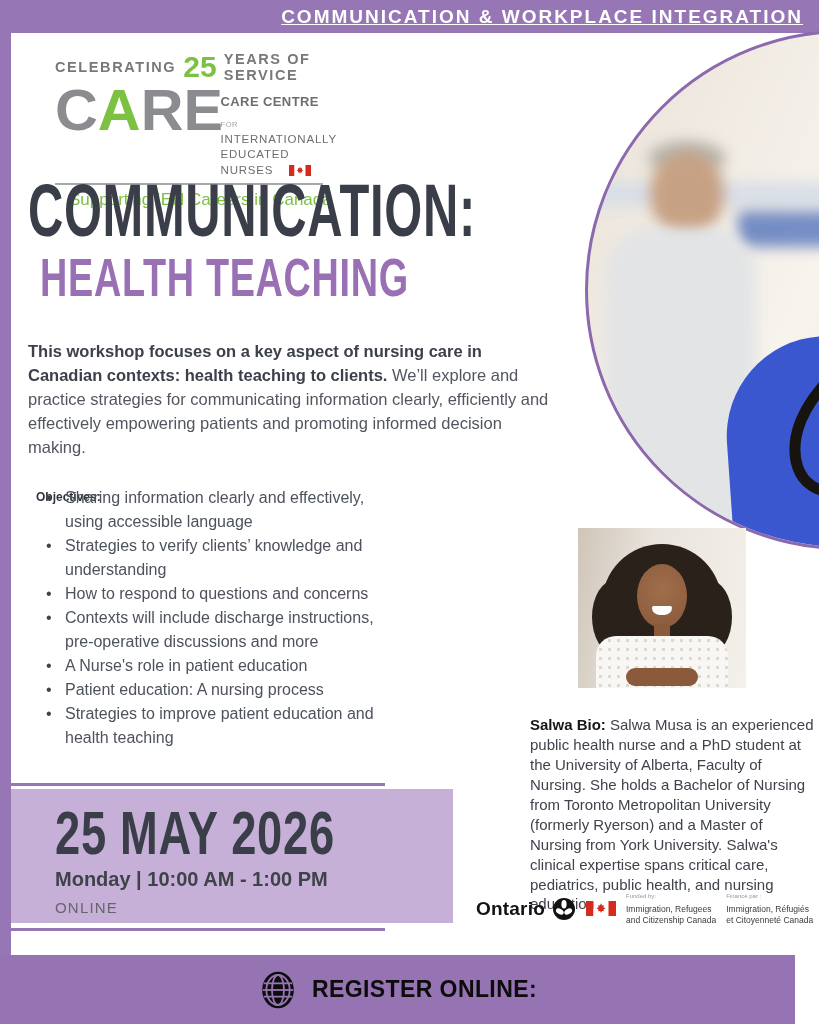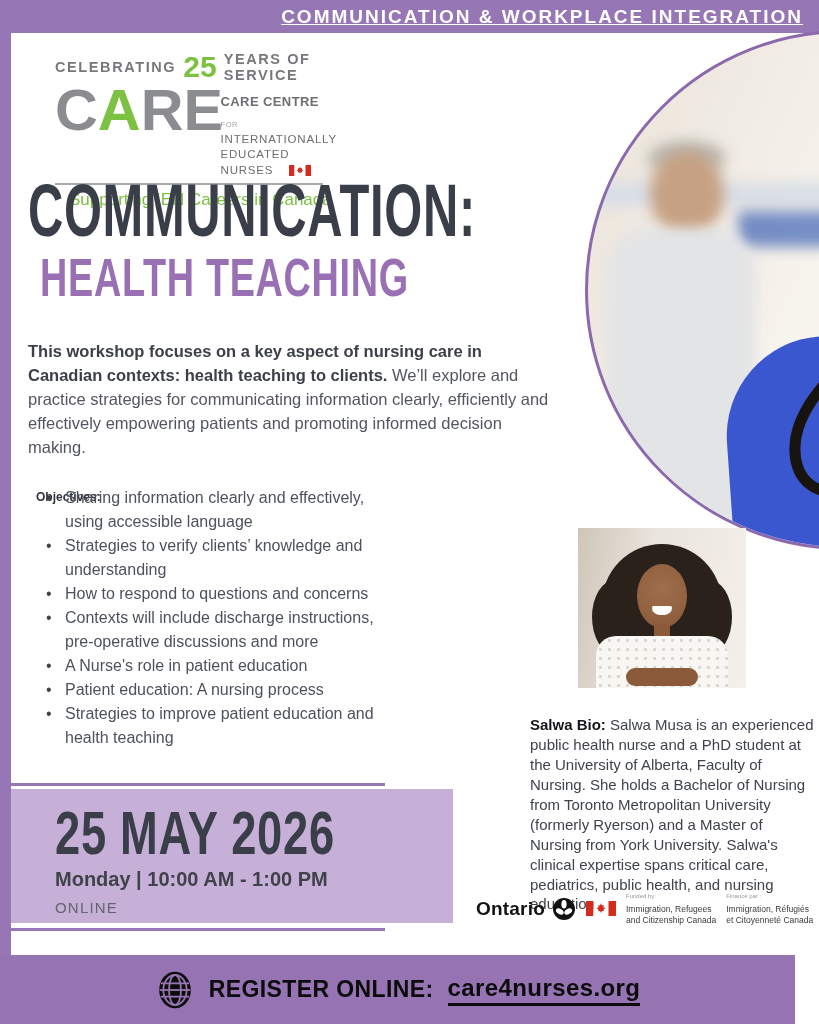--- a/index.html
+++ b/index.html
@@ -243,16 +243,15 @@
       <ellipse cx="12" cy="12" rx="9.5" ry="11" fill="#0c0c0c"></ellipse>
       <g stroke="#9673b2" stroke-width="1.1" fill="none">
         <ellipse cx="12" cy="12" rx="3.6" ry="9"></ellipse>
         <ellipse cx="12" cy="12" rx="7" ry="9"></ellipse>
         <line x1="3.5" y1="8" x2="20.5" y2="8"></line>
         <line x1="2.8" y1="12" x2="21.2" y2="12"></line>
         <line x1="3.5" y1="16" x2="20.5" y2="16"></line>
       </g>
     </svg>
     <span class="lbl">REGISTER ONLINE:</span>
-    <a href="#">care4nurses.org</a>
   </div>
 
 </div>
 
 </body></html>

